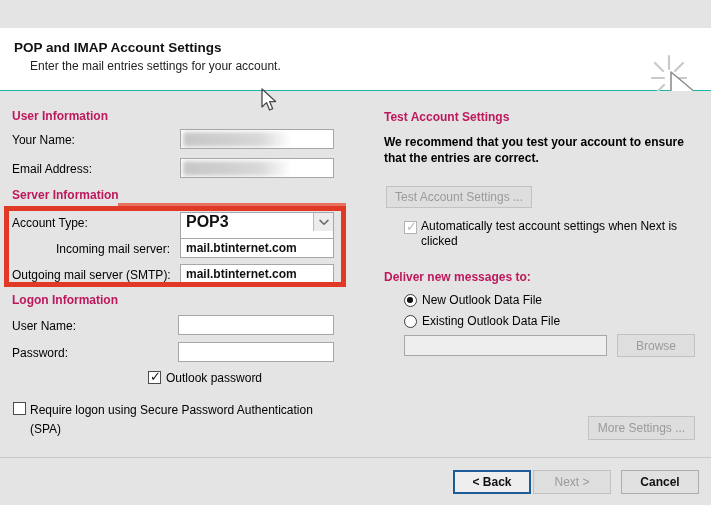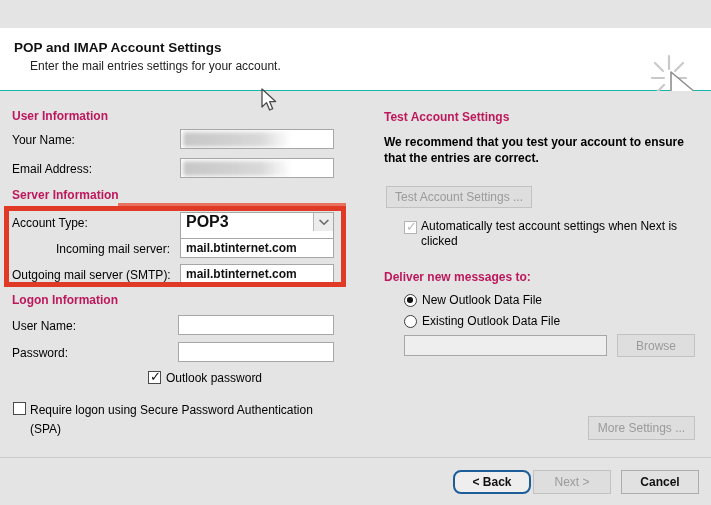--- a/index.html
+++ b/index.html
@@ -293,18 +293,18 @@
     <div class="btn disabled" style="left:617px; top:243px; width:78px; height:23px;">Browse</div>
 
     <div class="btn disabled" style="left:588px; top:325px; width:107px; height:24px;">More Settings ...</div>
 
   </div>
 
   <div class="redbar" style="left:118px; top:203px; width:228px; height:6px;"></div>
   <div class="redbox" style="left:4px; top:206px; width:342px; height:81px;"></div>
 
   <div class="footer">
-    <div class="btn focus bold" style="left:453px; top:12px; width:78px; height:24px;border-radius:8px;">&lt; Back</div>
+    <div class="btn focus bold" style="left:453px; top:12px; width:78px; height:24px;">&lt; Back</div>
     <div class="btn disabled" style="left:533px; top:12px; width:78px; height:24px;">Next &gt;</div>
     <div class="btn bold" style="left:621px; top:12px; width:78px; height:24px;">Cancel</div>
   </div>
 
 </div>
 
 </body></html>

